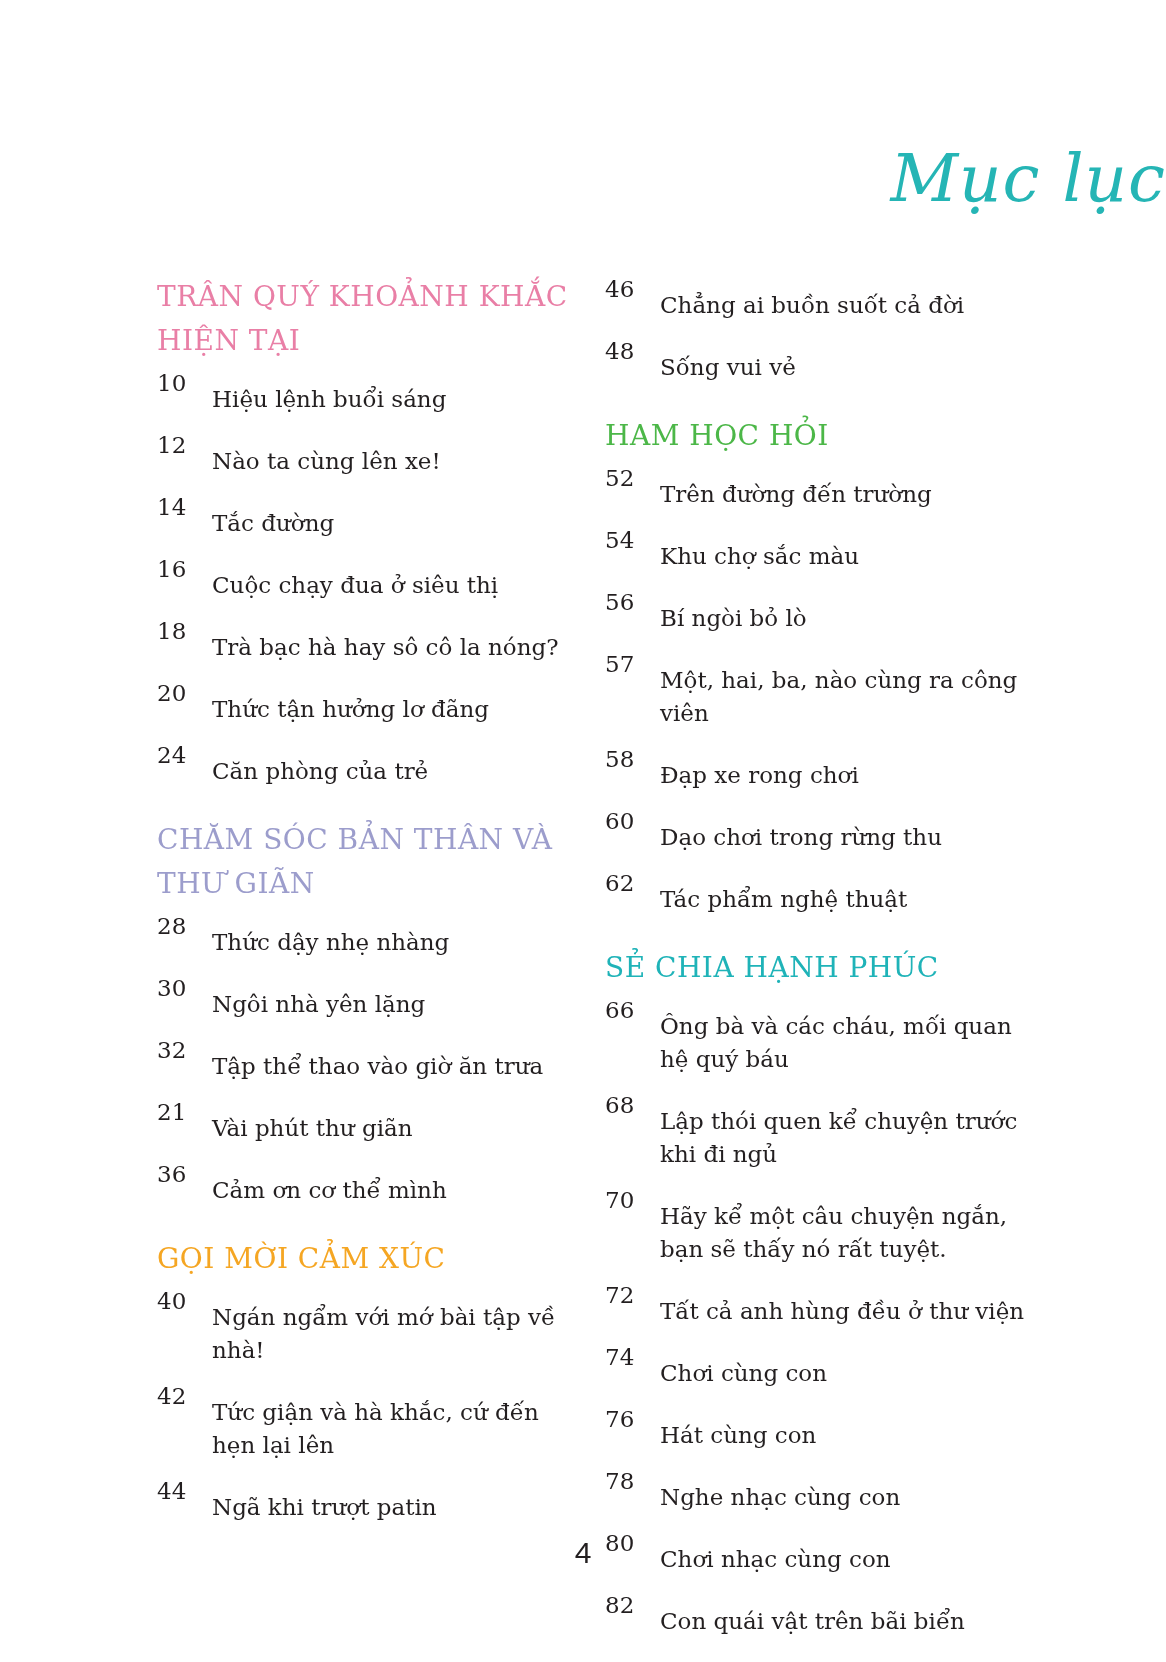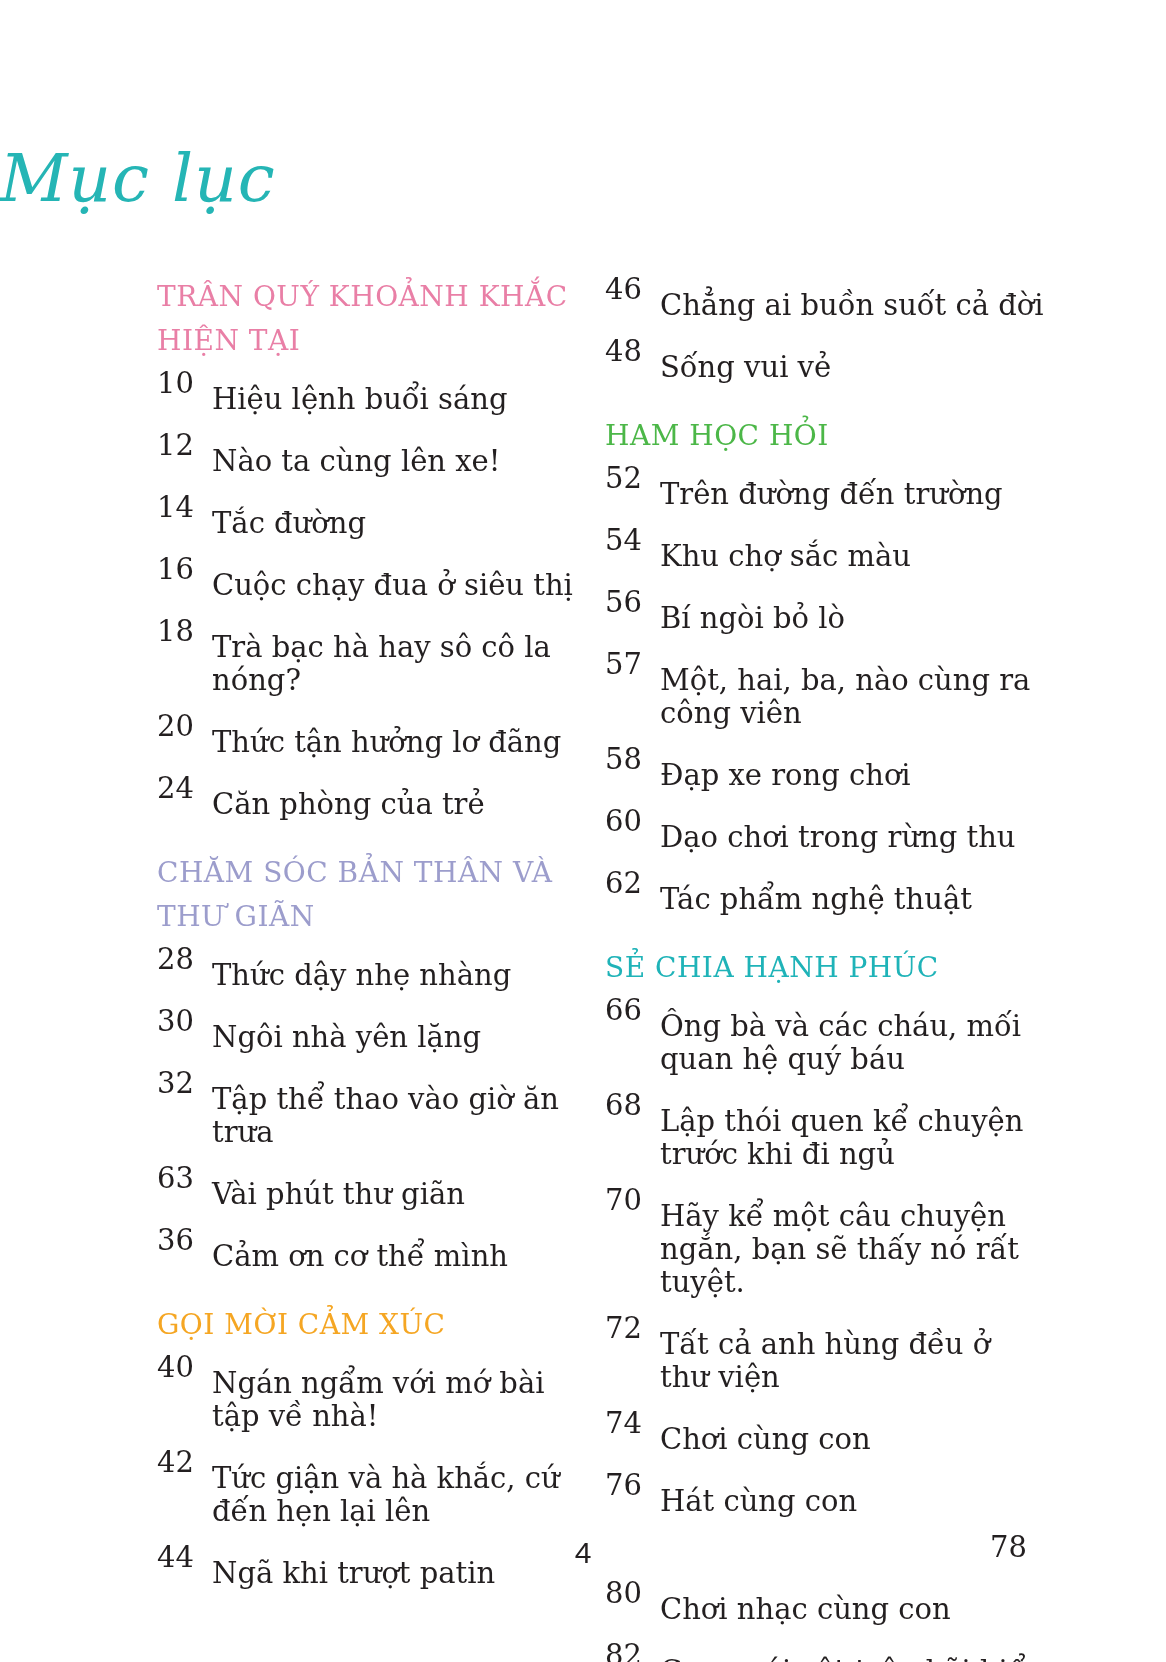--- a/index.html
+++ b/index.html
@@ -3,21 +3,21 @@
   <meta charset="utf-8">
   <style>
     html, body { margin: 0; padding: 0; background: #ffffff; }
     body {
       width: 1166px; height: 1662px; position: relative; overflow: hidden;
       font-family: "DejaVu Serif", "Liberation Serif", serif;
       color: #231f20;
     }
     .title {
       position: absolute; left: 0; right: 0; top: 140px;
-      text-align: left;
+      text-align: right;
       font-family: "DejaVu Serif", "Liberation Serif", serif;
       font-style: italic;
       font-size: 66px;
       letter-spacing: 1px;
       color: #25b5b5;
     }
     .col {
       position: absolute; top: 275px; width: 420px;
     }
     .col-left { left: 157px; }
@@ -26,24 +26,23 @@
     .section-title {
       font-family: "DejaVu Serif", "Liberation Serif", serif;
       font-size: 28px;
       line-height: 44px;
       letter-spacing: 0.5px;
       margin: 0 0 4px 0;
       font-weight: normal;
     }
     .entry {
       display: flex; align-items: flex-start;
-      font-size: 29px;
+      font-size: 23px;
       line-height: 33px;
       margin-bottom: 13px;
-      justify-content: flex-end;
     }
     .entry .num { width: 55px; flex: 0 0 55px; }
     .entry .txt { flex: 1; margin-top: 16px; }
     .page-number {
       position: absolute; left: 0; right: 0; top: 1536px;
       text-align: center;
       font-family: "Liberation Sans", sans-serif;
       font-size: 30px;
       color: #231f20;
     }
@@ -93,21 +92,21 @@
       </div>
       <div class="entry">
         <span class="num">30</span>
         <span class="txt">Ngôi nhà yên lặng</span>
       </div>
       <div class="entry">
         <span class="num">32</span>
         <span class="txt">Tập thể thao vào giờ ăn trưa</span>
       </div>
       <div class="entry">
-        <span class="num">63</span>
+        <span class="num">21</span>
         <span class="txt">Vài phút thư giãn</span>
       </div>
       <div class="entry">
         <span class="num">36</span>
         <span class="txt">Cảm ơn cơ thể mình</span>
       </div>
     </div>
     <div class="section">
       <div class="section-title" style="color: rgb(245, 166, 35);">GỌI MỜI CẢM XÚC</div>
       <div class="entry">
@@ -187,20 +186,21 @@
       <div class="entry">
         <span class="num">74</span>
         <span class="txt">Chơi cùng con</span>
       </div>
       <div class="entry">
         <span class="num">76</span>
         <span class="txt">Hát cùng con</span>
       </div>
       <div class="entry">
         <span class="num">78</span>
+        <span class="txt">Nghe nhạc cùng con</span>
       </div>
       <div class="entry">
         <span class="num">80</span>
         <span class="txt">Chơi nhạc cùng con</span>
       </div>
       <div class="entry">
         <span class="num">82</span>
         <span class="txt">Con quái vật trên bãi biển</span>
       </div>
     </div>

